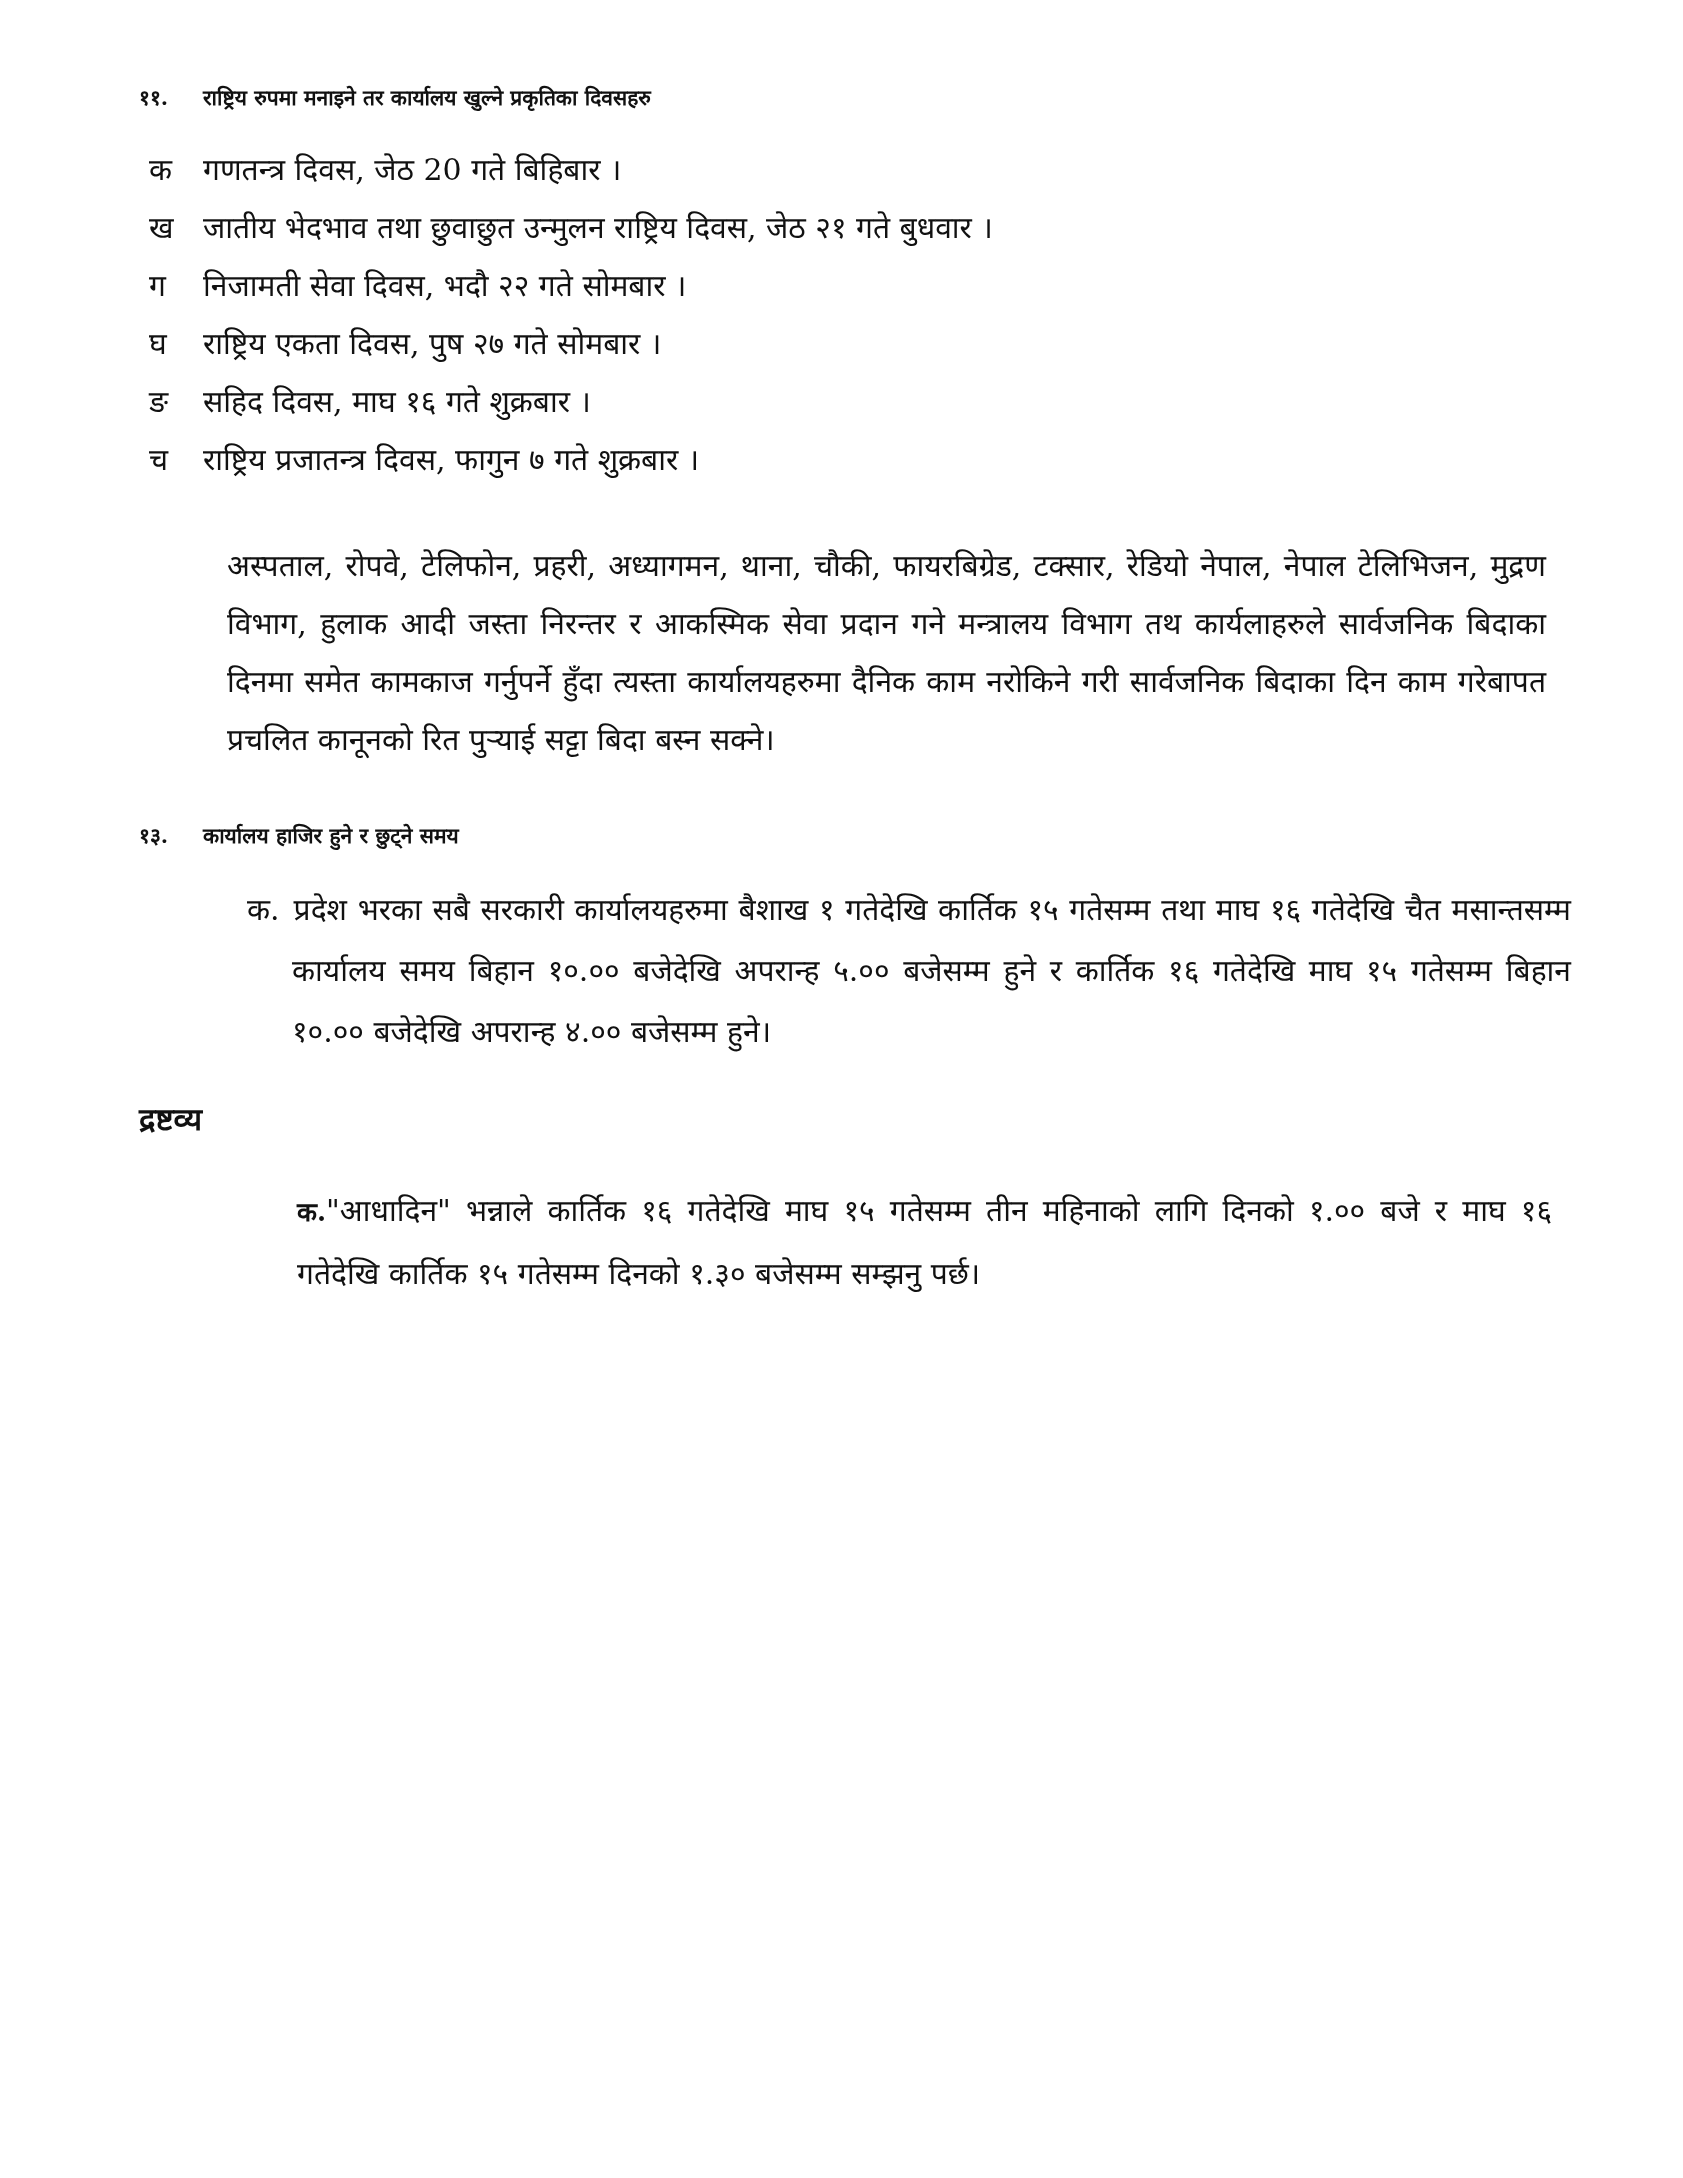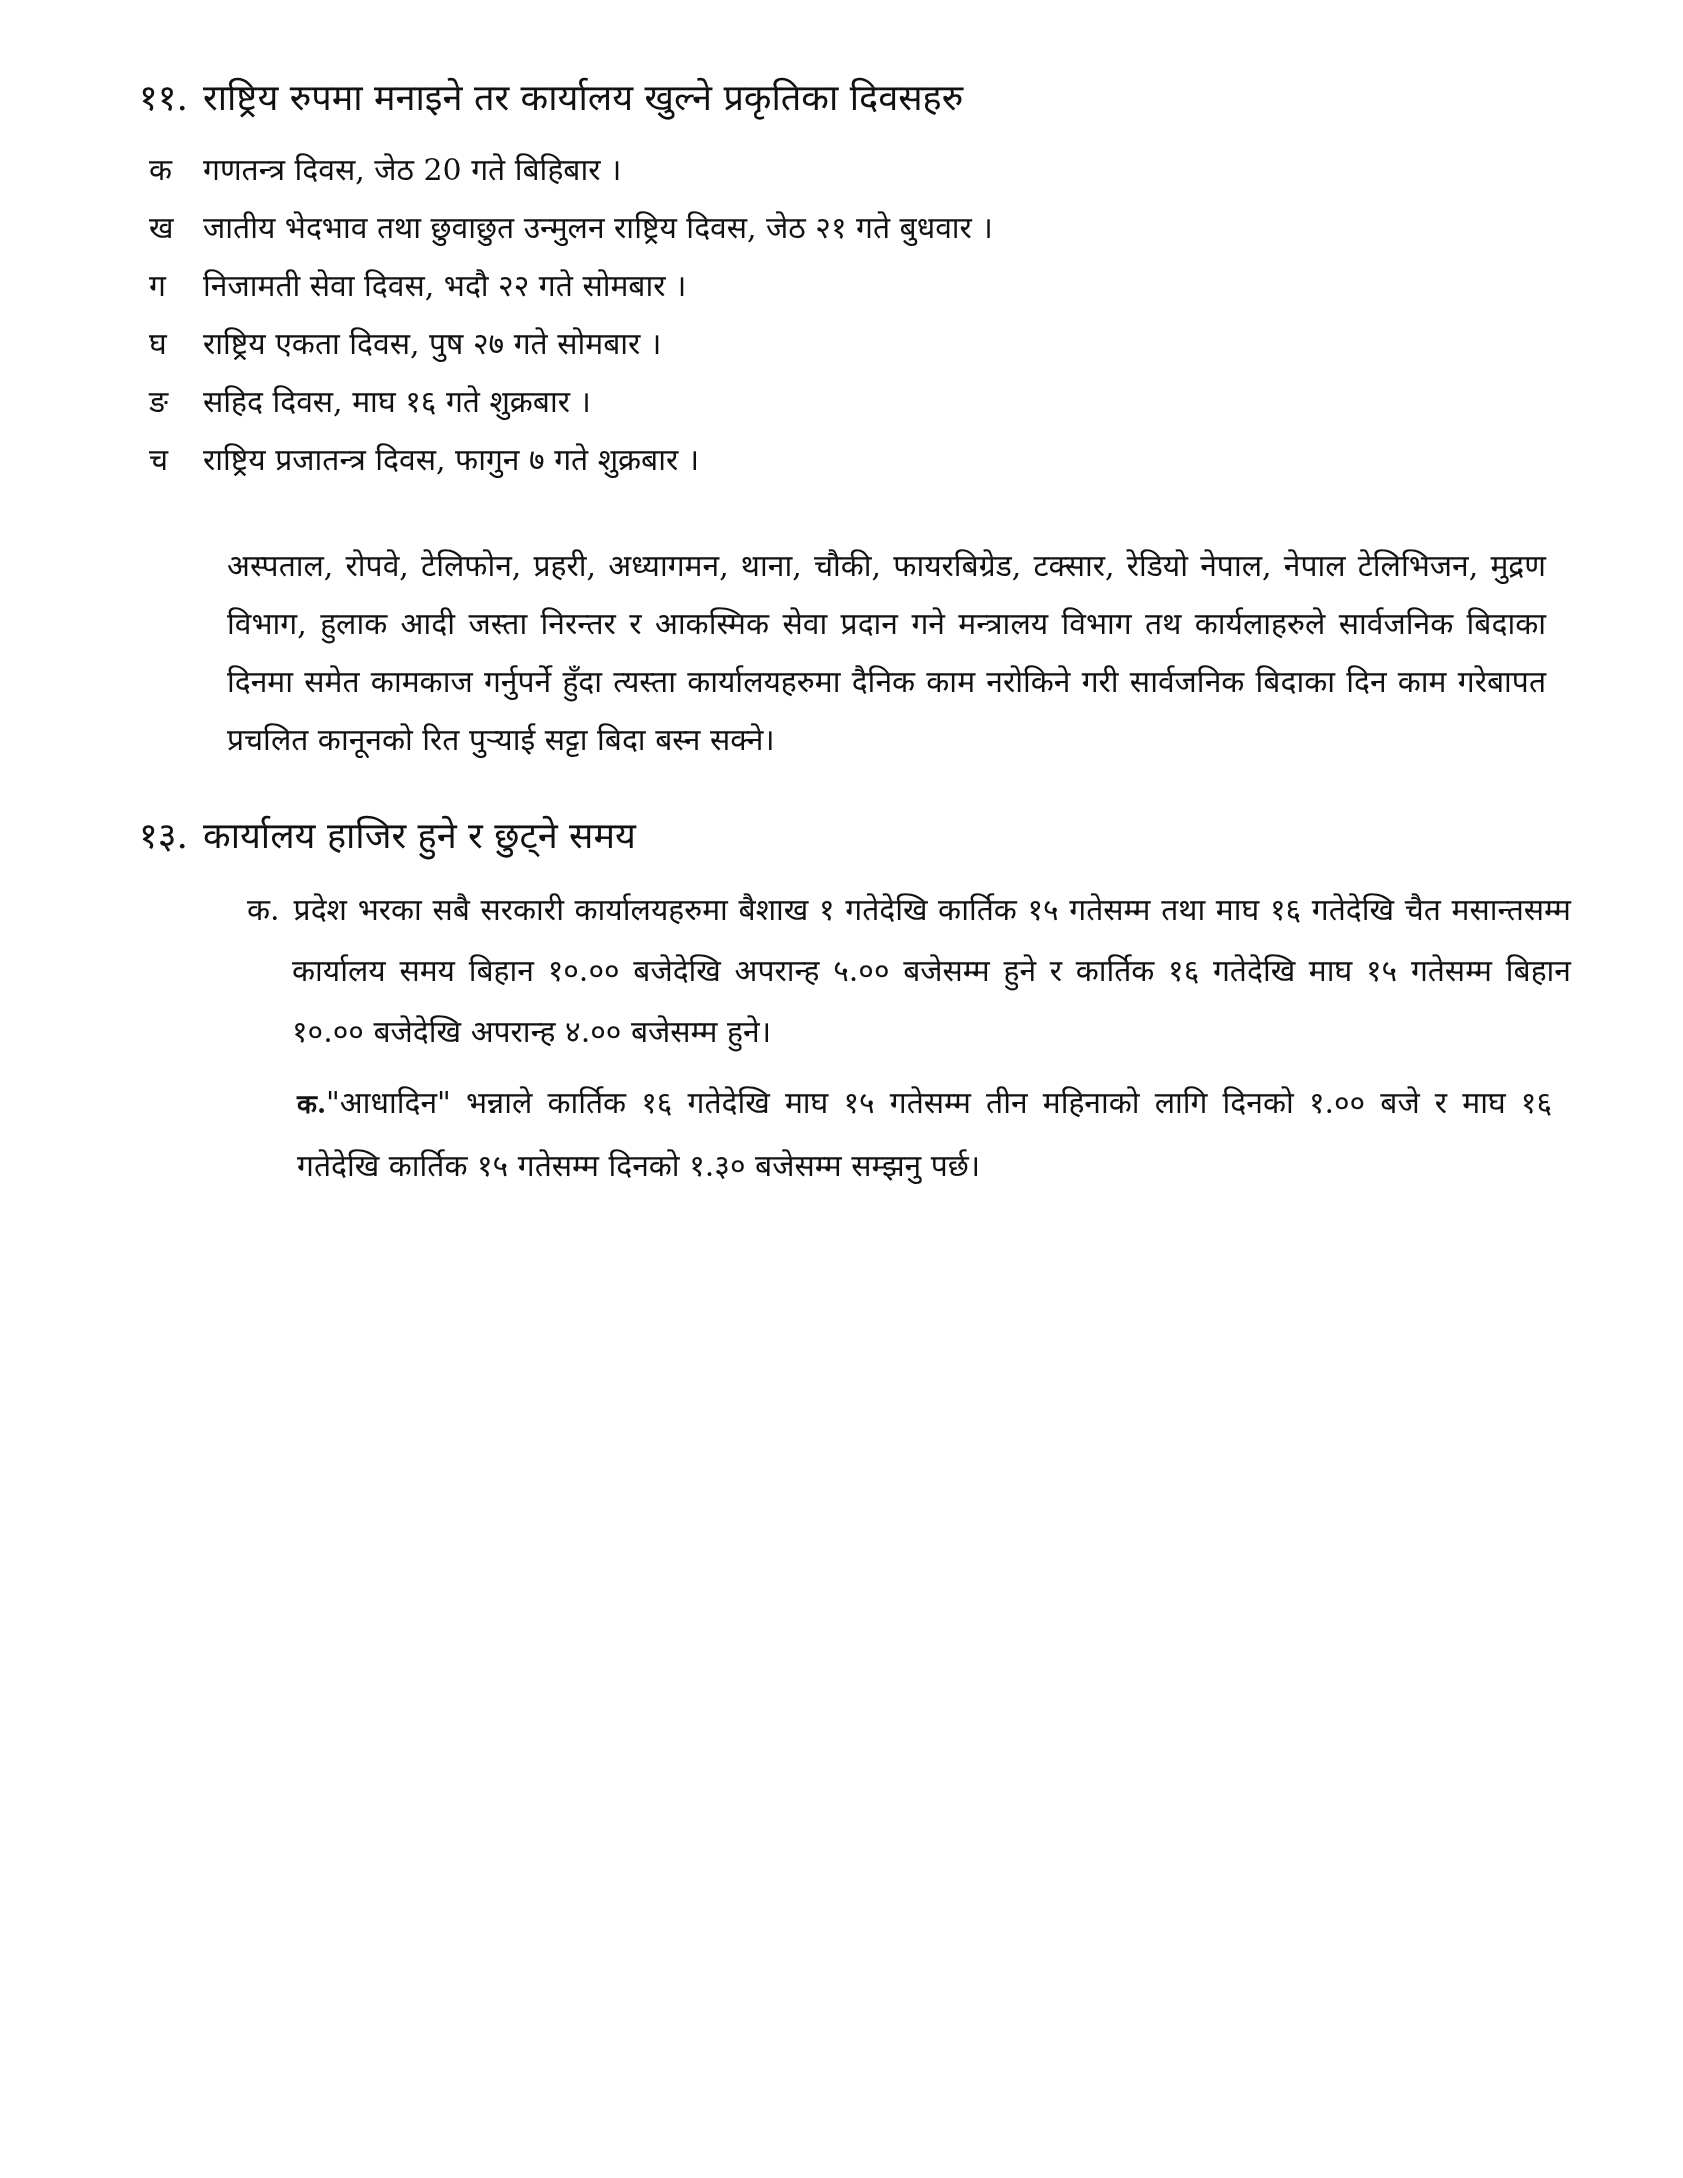--- a/index.html
+++ b/index.html
@@ -6,21 +6,21 @@
   html,body { background:#e8e8e8; }
   .page {
     width:1683px; height:2178px; background:#ffffff; margin:0 auto;
     position:relative; overflow:hidden;
     font-family:"DejaVu Serif","Liberation Serif",serif;
     color:#111111;
   }
   .content { padding:77px 134px 0 139px; font-size:30px; }
 
   
-  .sec-head { display:flex; font-weight:normal; font-size:36px; line-height:42px; margin-bottom:22px; }
+  .sec-head { display:flex; font-weight:bold; font-size:21px; line-height:42px; margin-bottom:22px; }
   .sec-num  { width:64px; flex:0 0 64px; }
   .sec-title{ flex:1; }
 
   
   .holiday-list { margin-bottom:48px; }
   .h-item { display:flex; line-height:58px; }
   .h-label { flex:0 0 54px; width:54px; margin-left:10px; }
   .h-text { flex:1; }
 
   
@@ -99,20 +99,21 @@
         <span class="sec-title">कार्यालय हाजिर हुने र छुट्ने समय</span>
       </div>
       <div>
         <div class="office-item">
           <span class="o-label">क.</span><span>प्रदेश भरका सबै सरकारी कार्यालयहरुमा बैशाख १ गतेदेखि कार्तिक १५ गतेसम्म तथा माघ १६ गतेदेखि चैत मसान्तसम्म कार्यालय समय बिहान १०.०० बजेदेखि अपरान्ह ५.०० बजेसम्म हुने र कार्तिक १६ गतेदेखि माघ १५ गतेसम्म बिहान १०.०० बजेदेखि अपरान्ह ४.०० बजेसम्म हुने।</span>
         </div>
       </div>
     </div>
 
     <div>
+      <div class="note-head">द्रष्टव्य</div>
       <div class="note-item">
         <span class="n-label">क.</span><span>"आधादिन" भन्नाले कार्तिक १६ गतेदेखि माघ १५ गतेसम्म तीन महिनाको लागि दिनको १.०० बजे र माघ १६ गतेदेखि कार्तिक १५ गतेसम्म दिनको १.३० बजेसम्म सम्झनु पर्छ।</span>
       </div>
     </div>
 
   </div>
 </div>
 
 
 </body></html>

